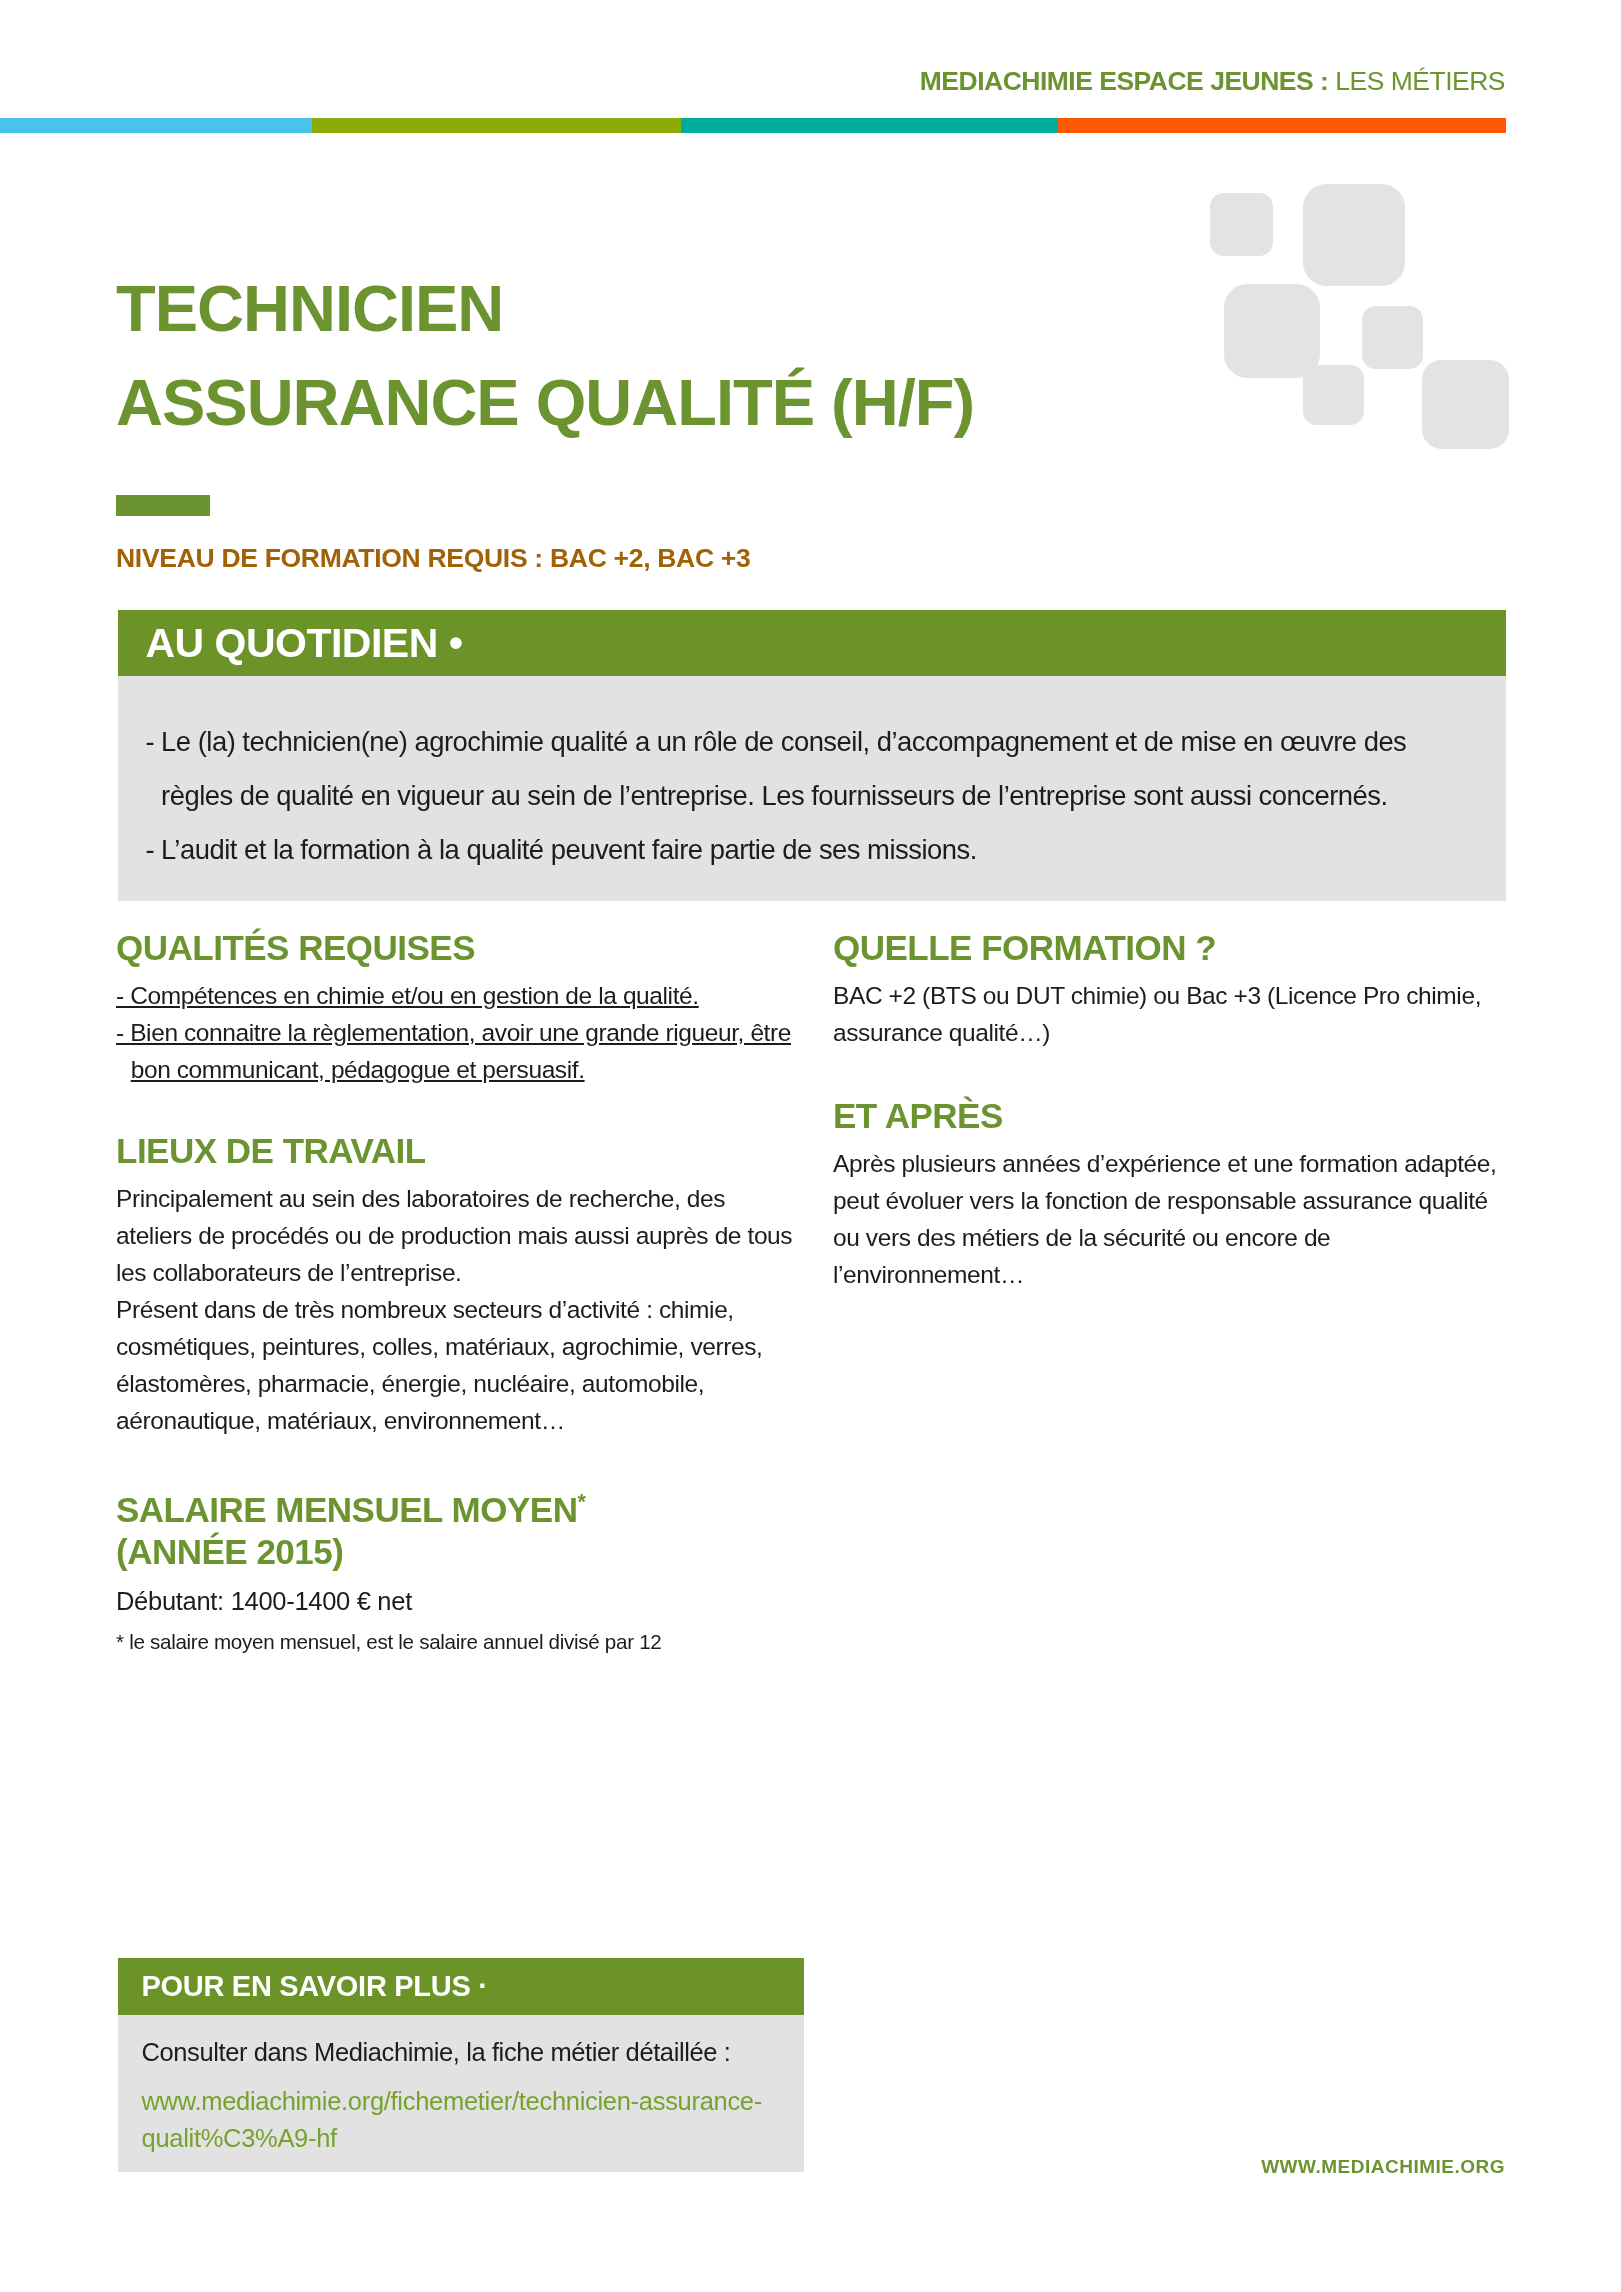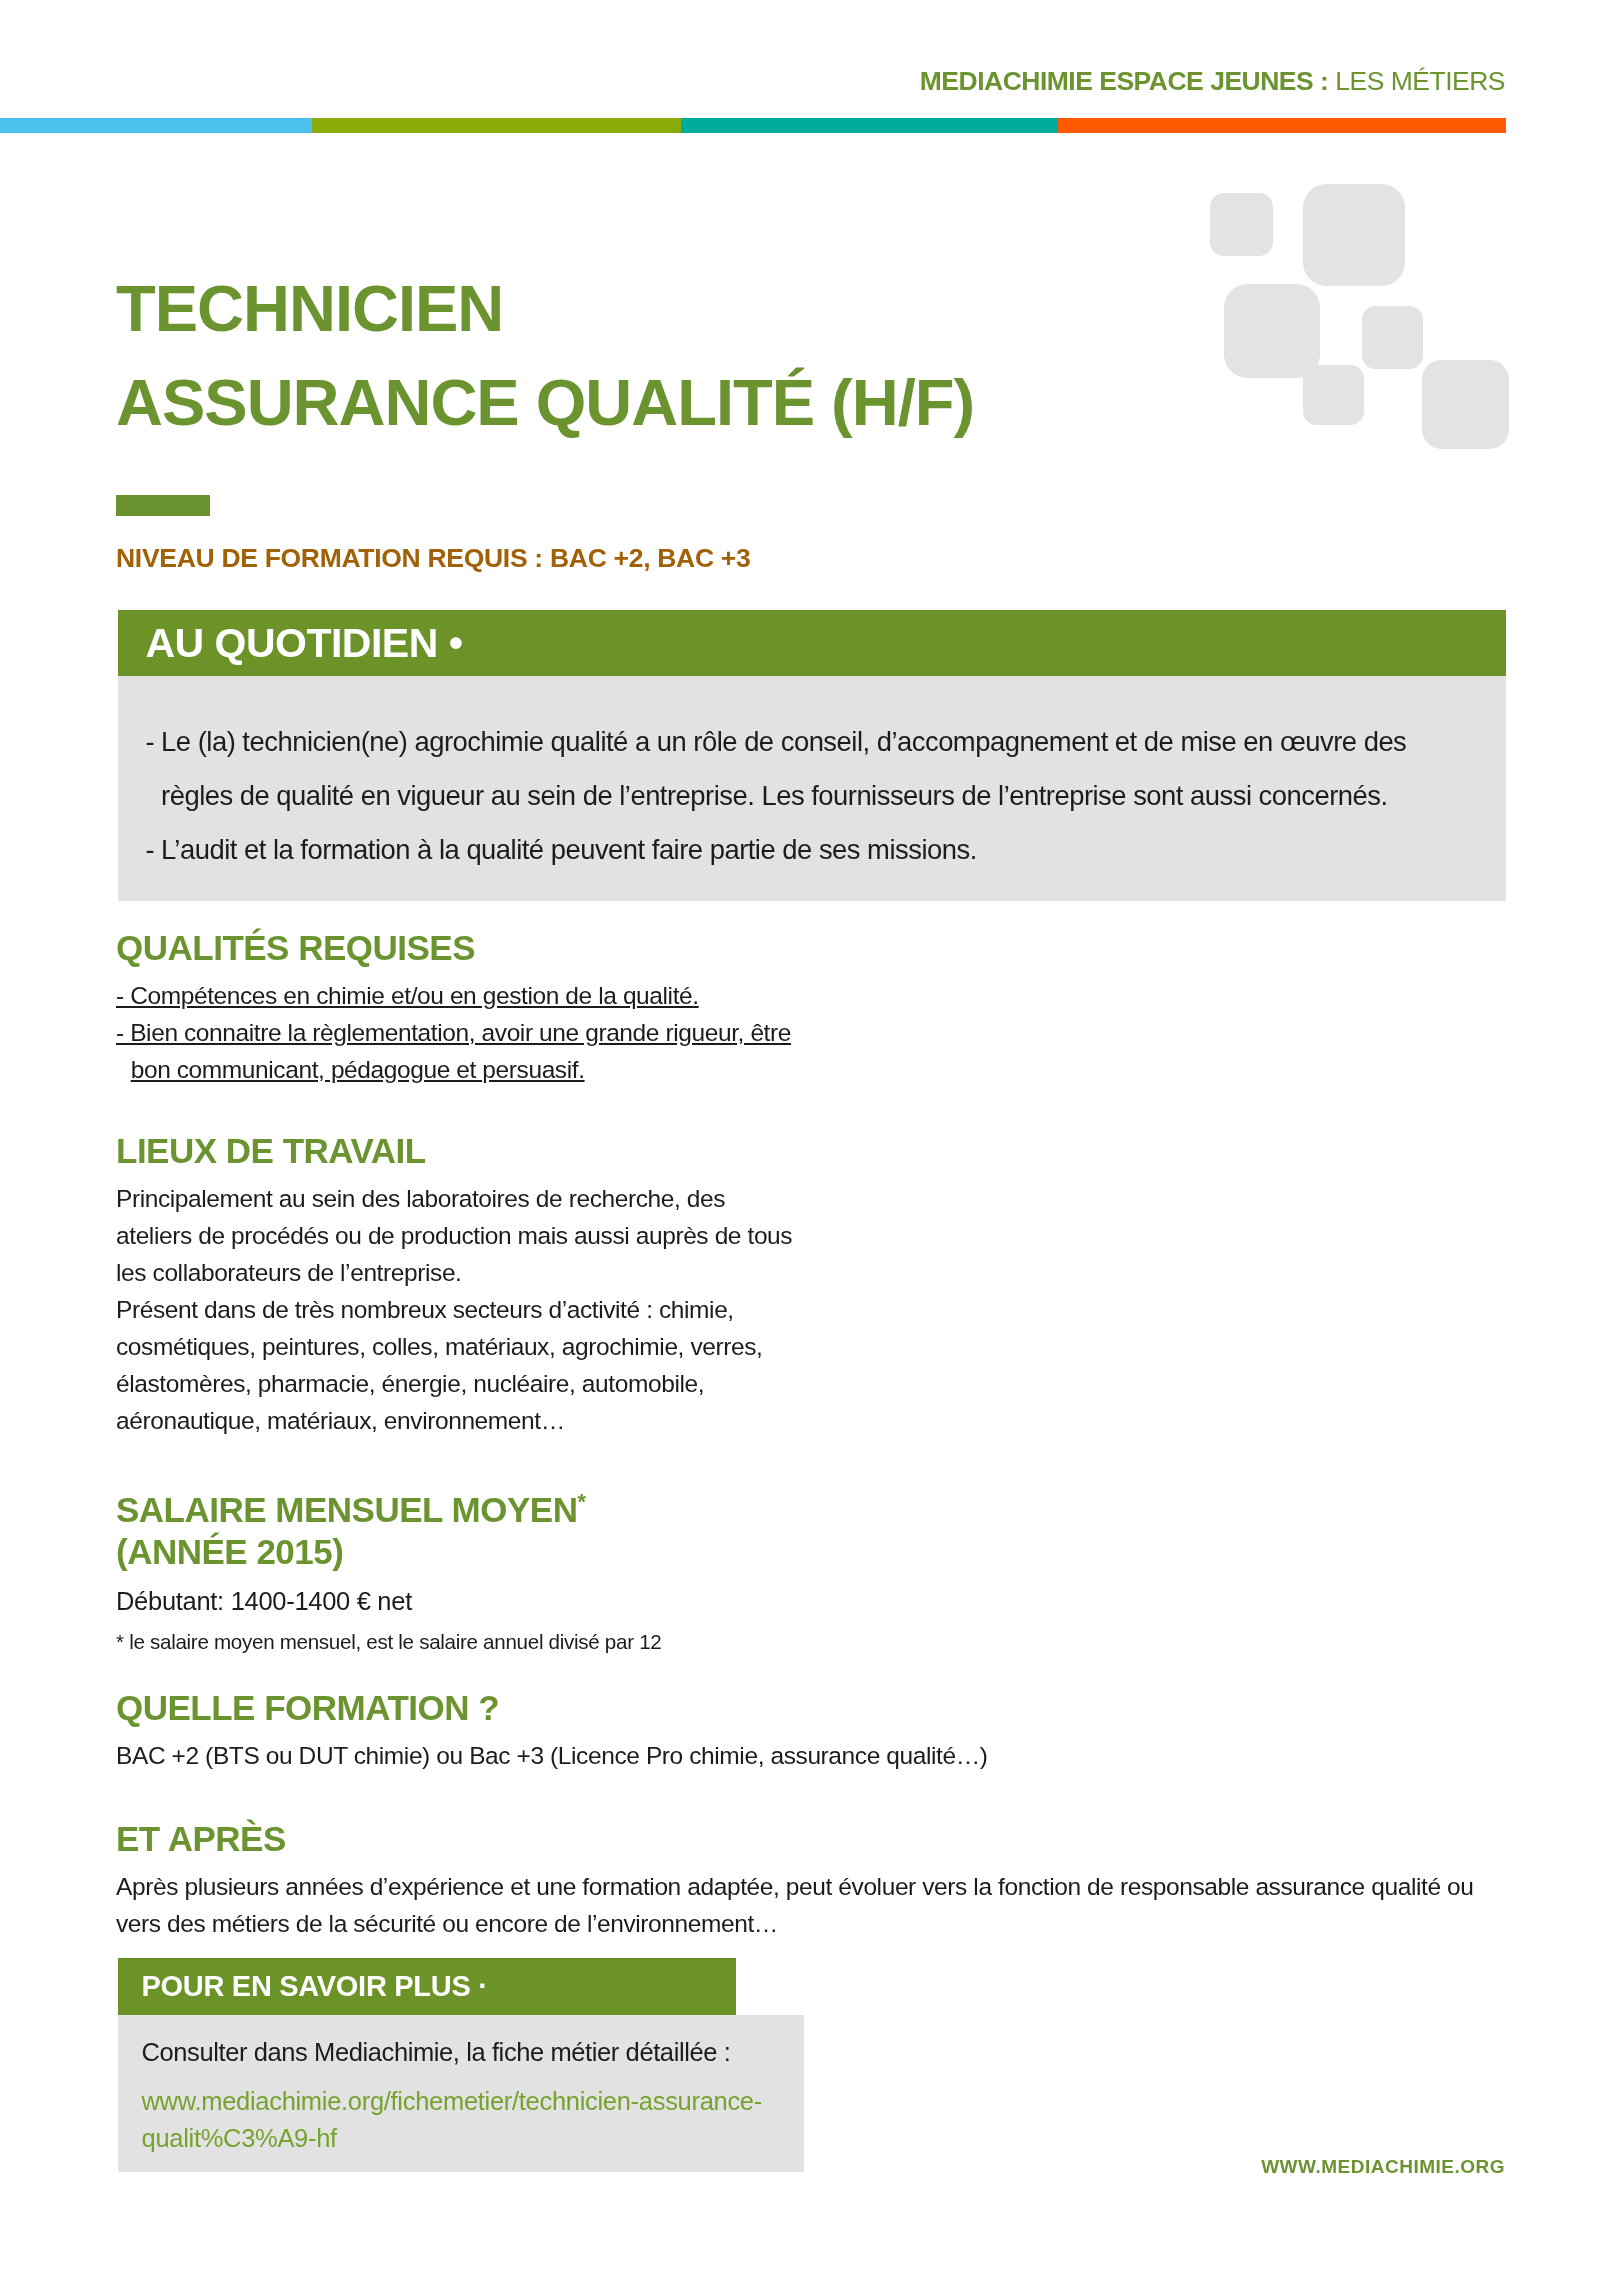--- a/index.html
+++ b/index.html
@@ -69,21 +69,21 @@
     padding:39px 39px 0 27.4px;
   }
   .daily-box p{
     margin:0;font-size:27.4px;line-height:54px;letter-spacing:-0.5px;
     padding-left:15.7px;text-indent:-15.7px;
   }
 
   
   .columns{
     position:absolute;left:116px;top:926px;width:1390px;
-    display:flex;gap:31px;flex-direction:column;
+    display:flex;gap:39px;
   }
   .col-left{width:678px;flex:0 0 678px;}
   .col-right{flex:1;}
   .section-heading{
     margin:0;
     font-size:35px;font-weight:bold;line-height:43px;
     color:#6b9430;letter-spacing:-0.5px;
   }
   .section-heading sup{font-size:21.6px;}
   .mt{margin-top:41px;}
@@ -92,21 +92,21 @@
   .dash-list{margin:7.8px 0 0 0;text-decoration:underline;}
   .dash-list p{
     margin:0;font-size:24.5px;line-height:37px;letter-spacing:-0.4px;
     padding-left:14.7px;text-indent:-14.7px;
   }
   .salary-value{margin:9.8px 0 0 0;font-size:25.5px;line-height:37px;letter-spacing:-0.3px;}
   .footnote{margin:7.8px 0 0 0;font-size:20.6px;line-height:27.4px;letter-spacing:-0.3px;}
 
   
   .banner-more{
-    position:absolute;left:118px;top:1958px;width:618px;height:57px;
+    position:absolute;left:118px;top:1958px;width:686px;height:57px;
     background:#6b9328;display:flex;align-items:center;
     padding-left:23.5px;box-sizing:border-box;
   }
   .banner-more span{color:#ffffff;font-size:29px;font-weight:bold;letter-spacing:-0.3px;}
   .more-box{
     position:absolute;left:118px;top:2015px;width:686px;height:157px;
     background:#e2e2e2;box-sizing:border-box;
     padding:19.6px 23.5px 0 23.5px;
   }
   .more-box .intro{margin:0;font-size:25.5px;line-height:35px;letter-spacing:-0.4px;}

